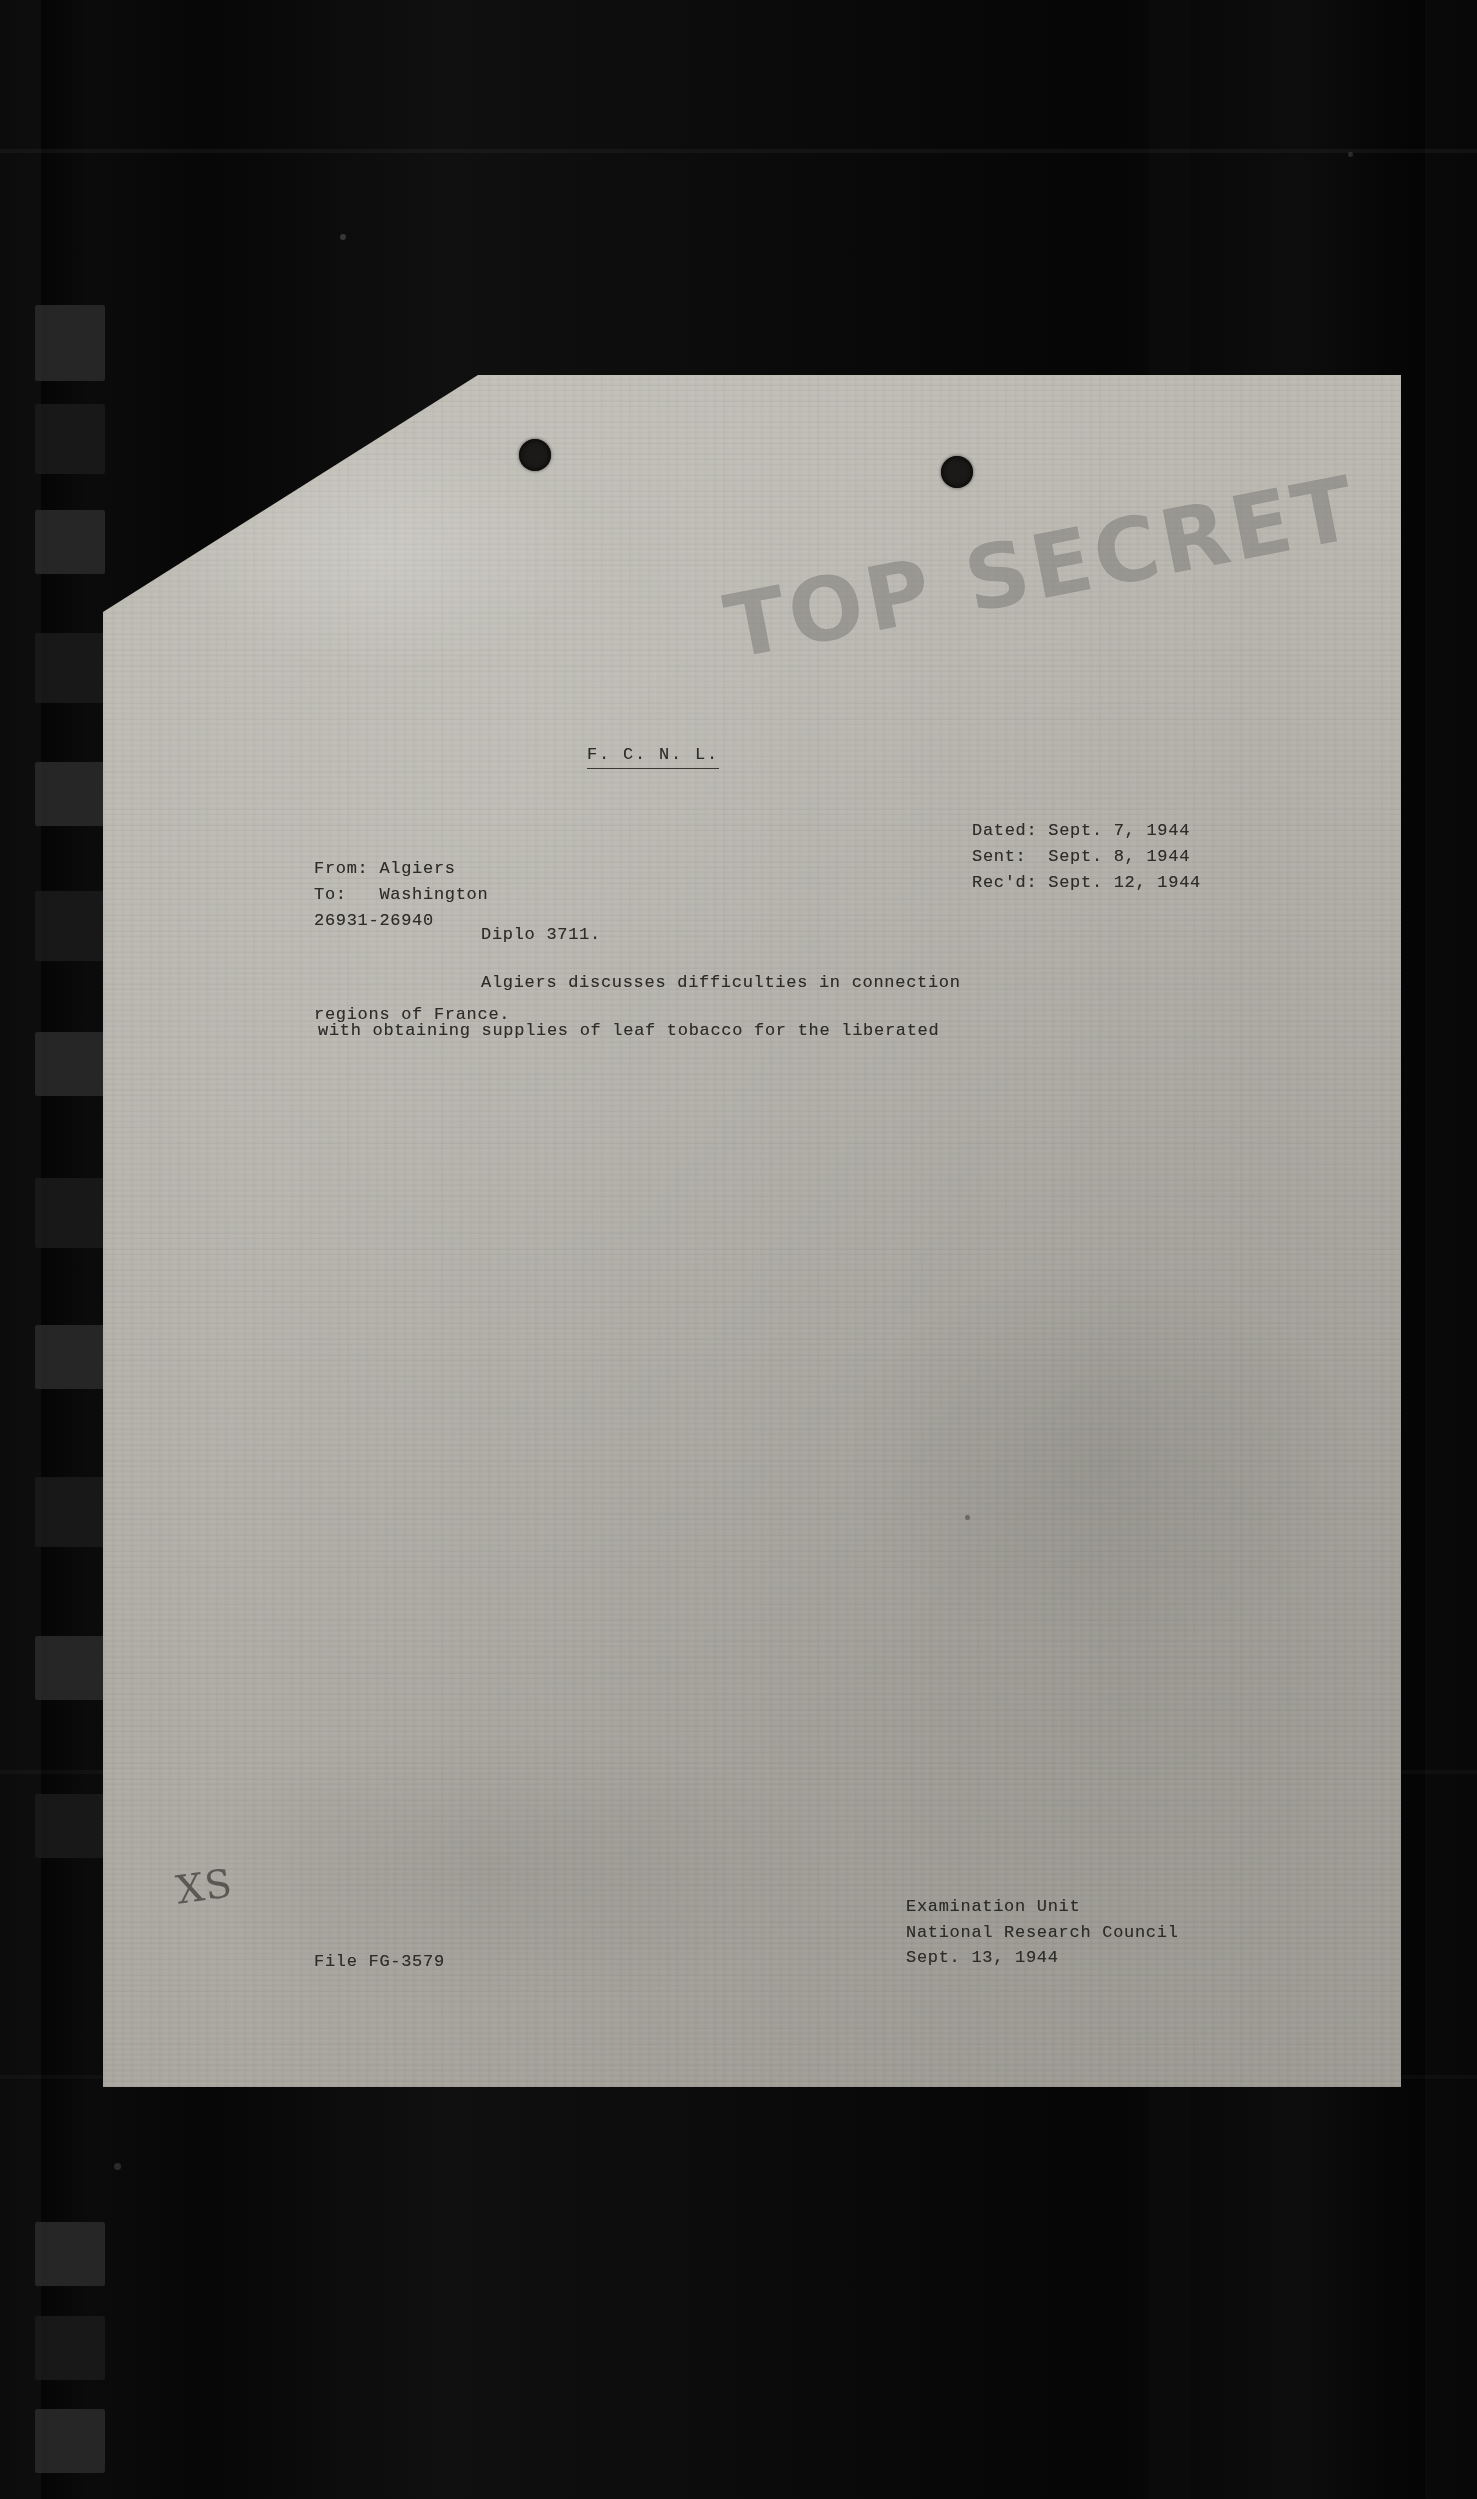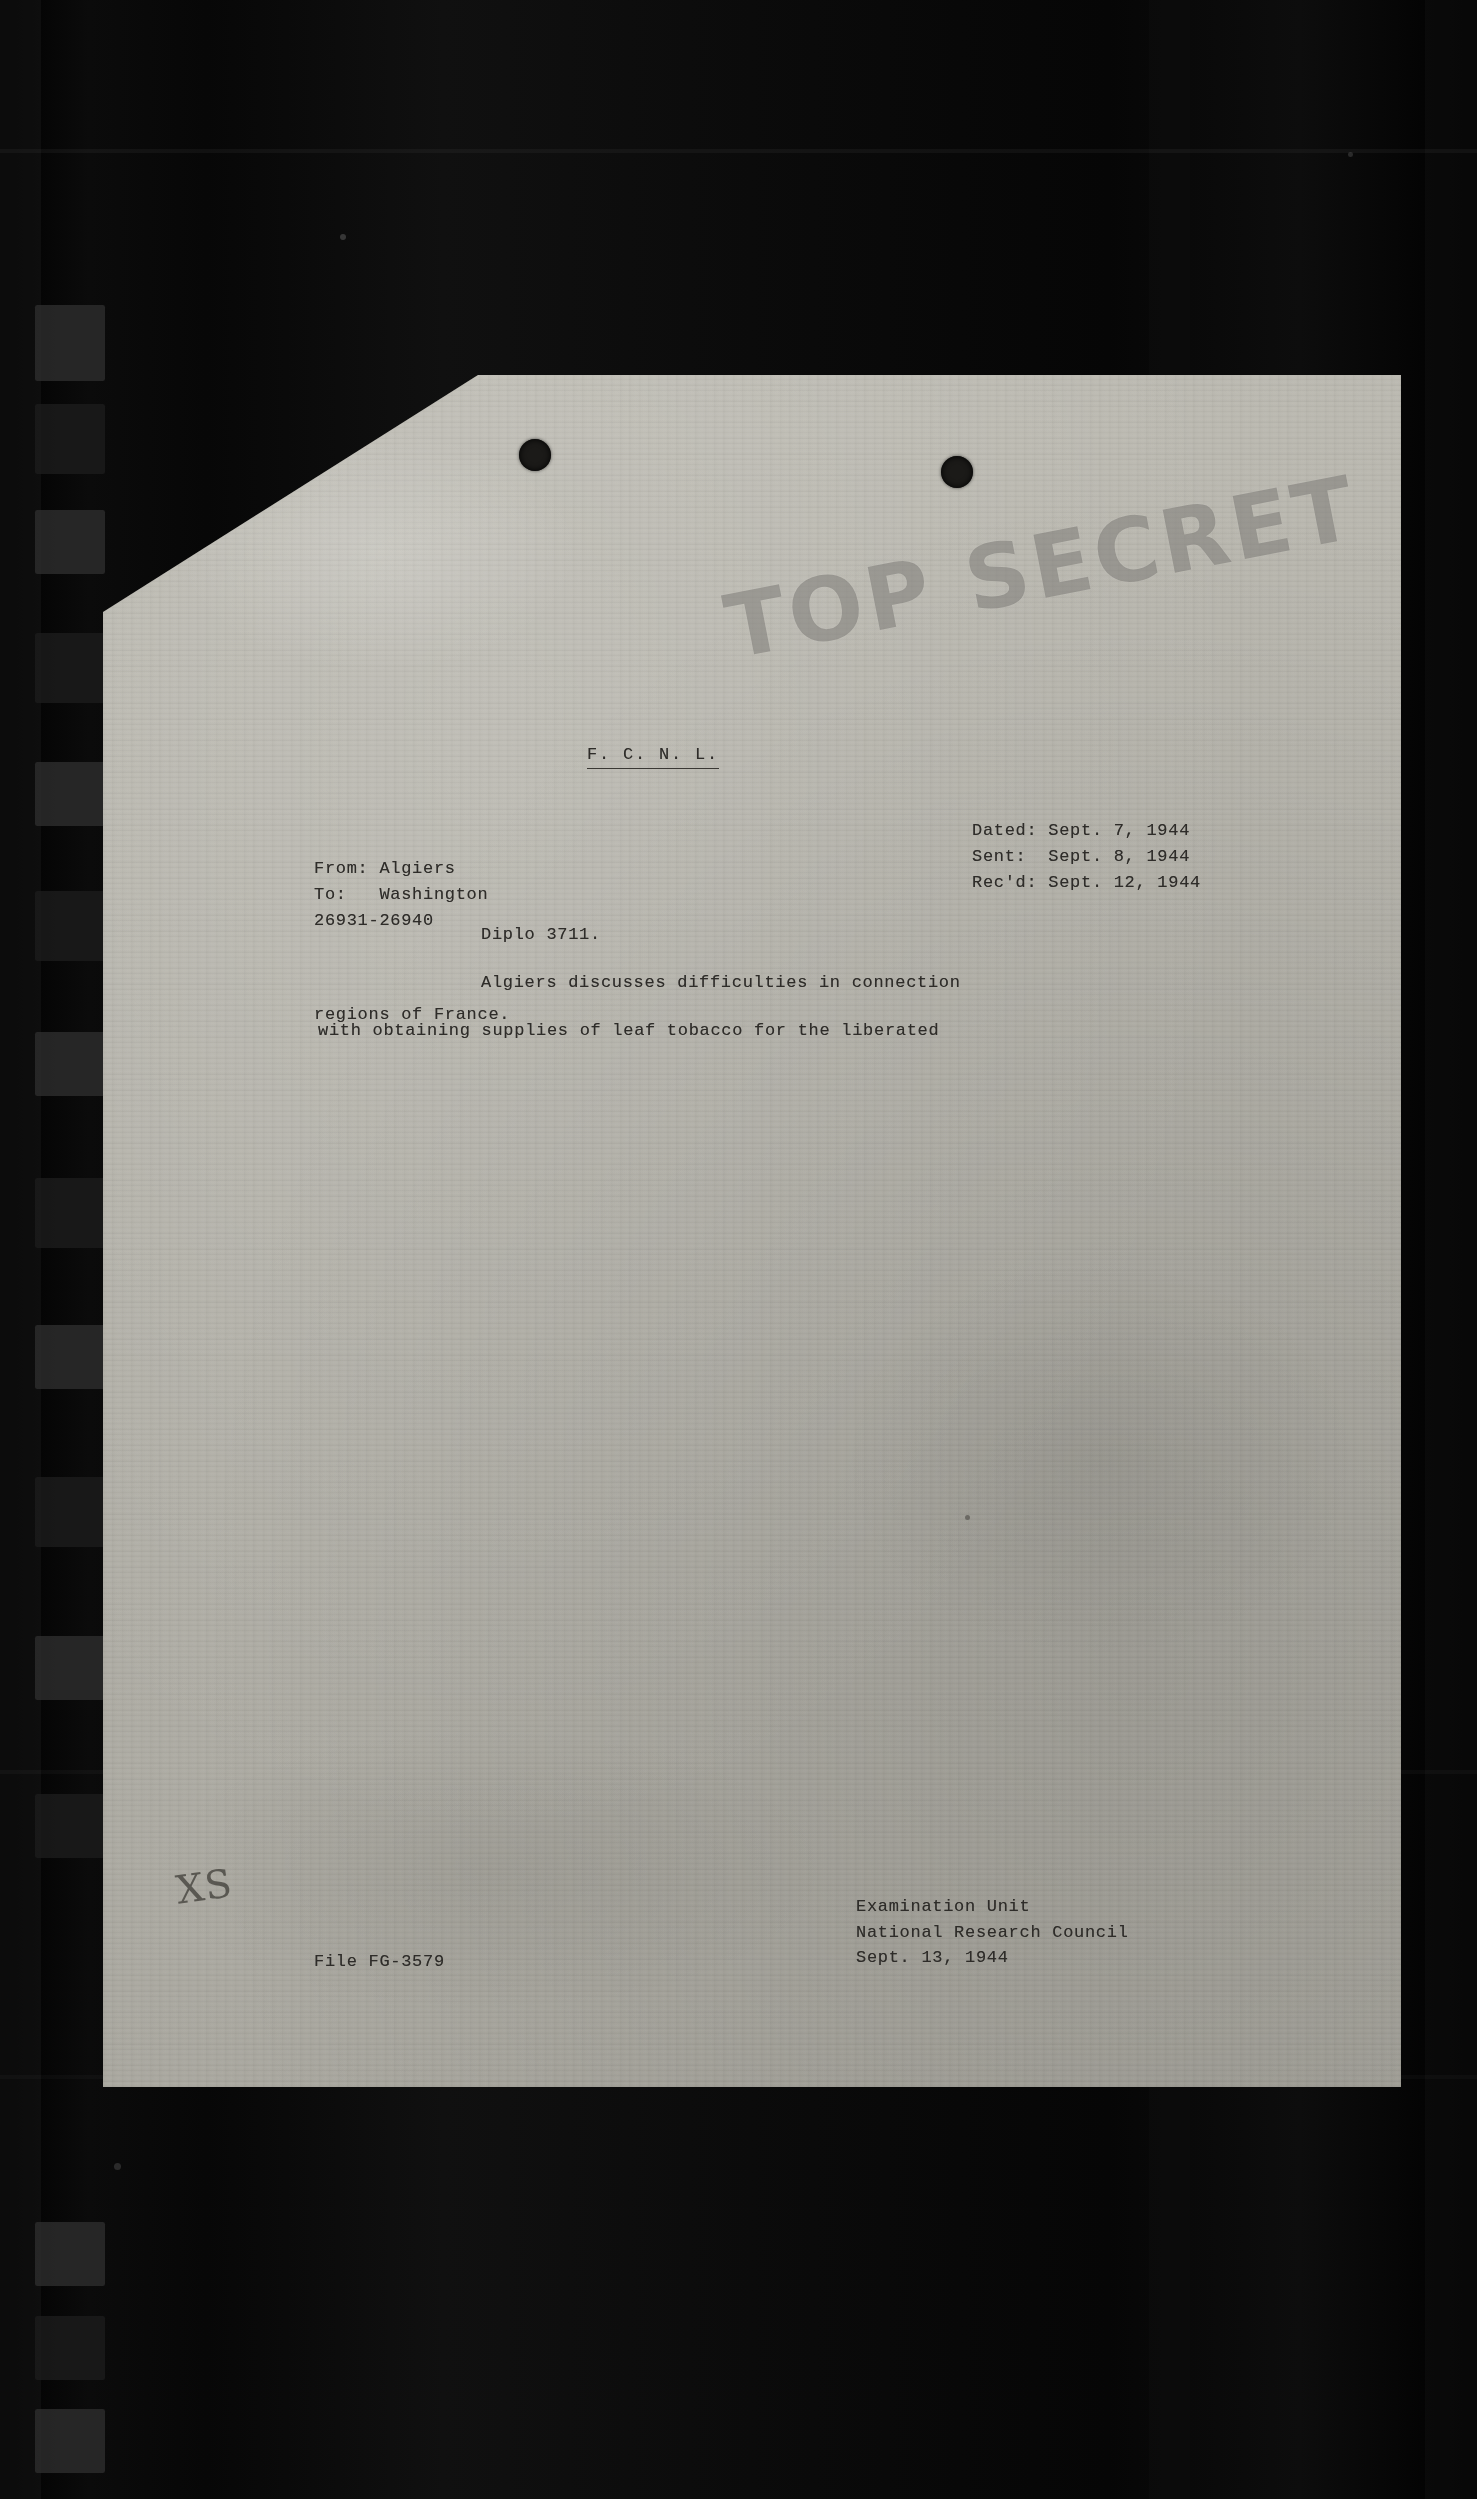--- a/index.html
+++ b/index.html
@@ -125,21 +125,21 @@
     border-bottom: 1.2px solid #3a3834;
     padding-bottom: 1.8px;
   }
   #from-block { left: 314px; top: 856px; line-height: 1.52; }
   #date-block { left: 972px; top: 818px; line-height: 1.52; }
   #diplo { left: 481px; top: 925px; }
   #body-1 { left: 481px; top: 973px; }
   #body-2 { left: 318px; top: 1021px; }
   #body-3 { left: 314px; top: 1005px; }
   #file-line { left: 314px; top: 1952px; }
-  #unit-block { left: 856px; top: 1894px; line-height: 1.5; }
+  #unit-block { left: 906px; top: 1894px; line-height: 1.5; }
 
   
   #pencil {
     position: absolute;
     left: 176px;
     top: 1864px;
     font-family: "DejaVu Serif", serif;
     font-size: 39px;
     color: rgba(40,38,34,.62);
     transform: rotate(-8deg);

